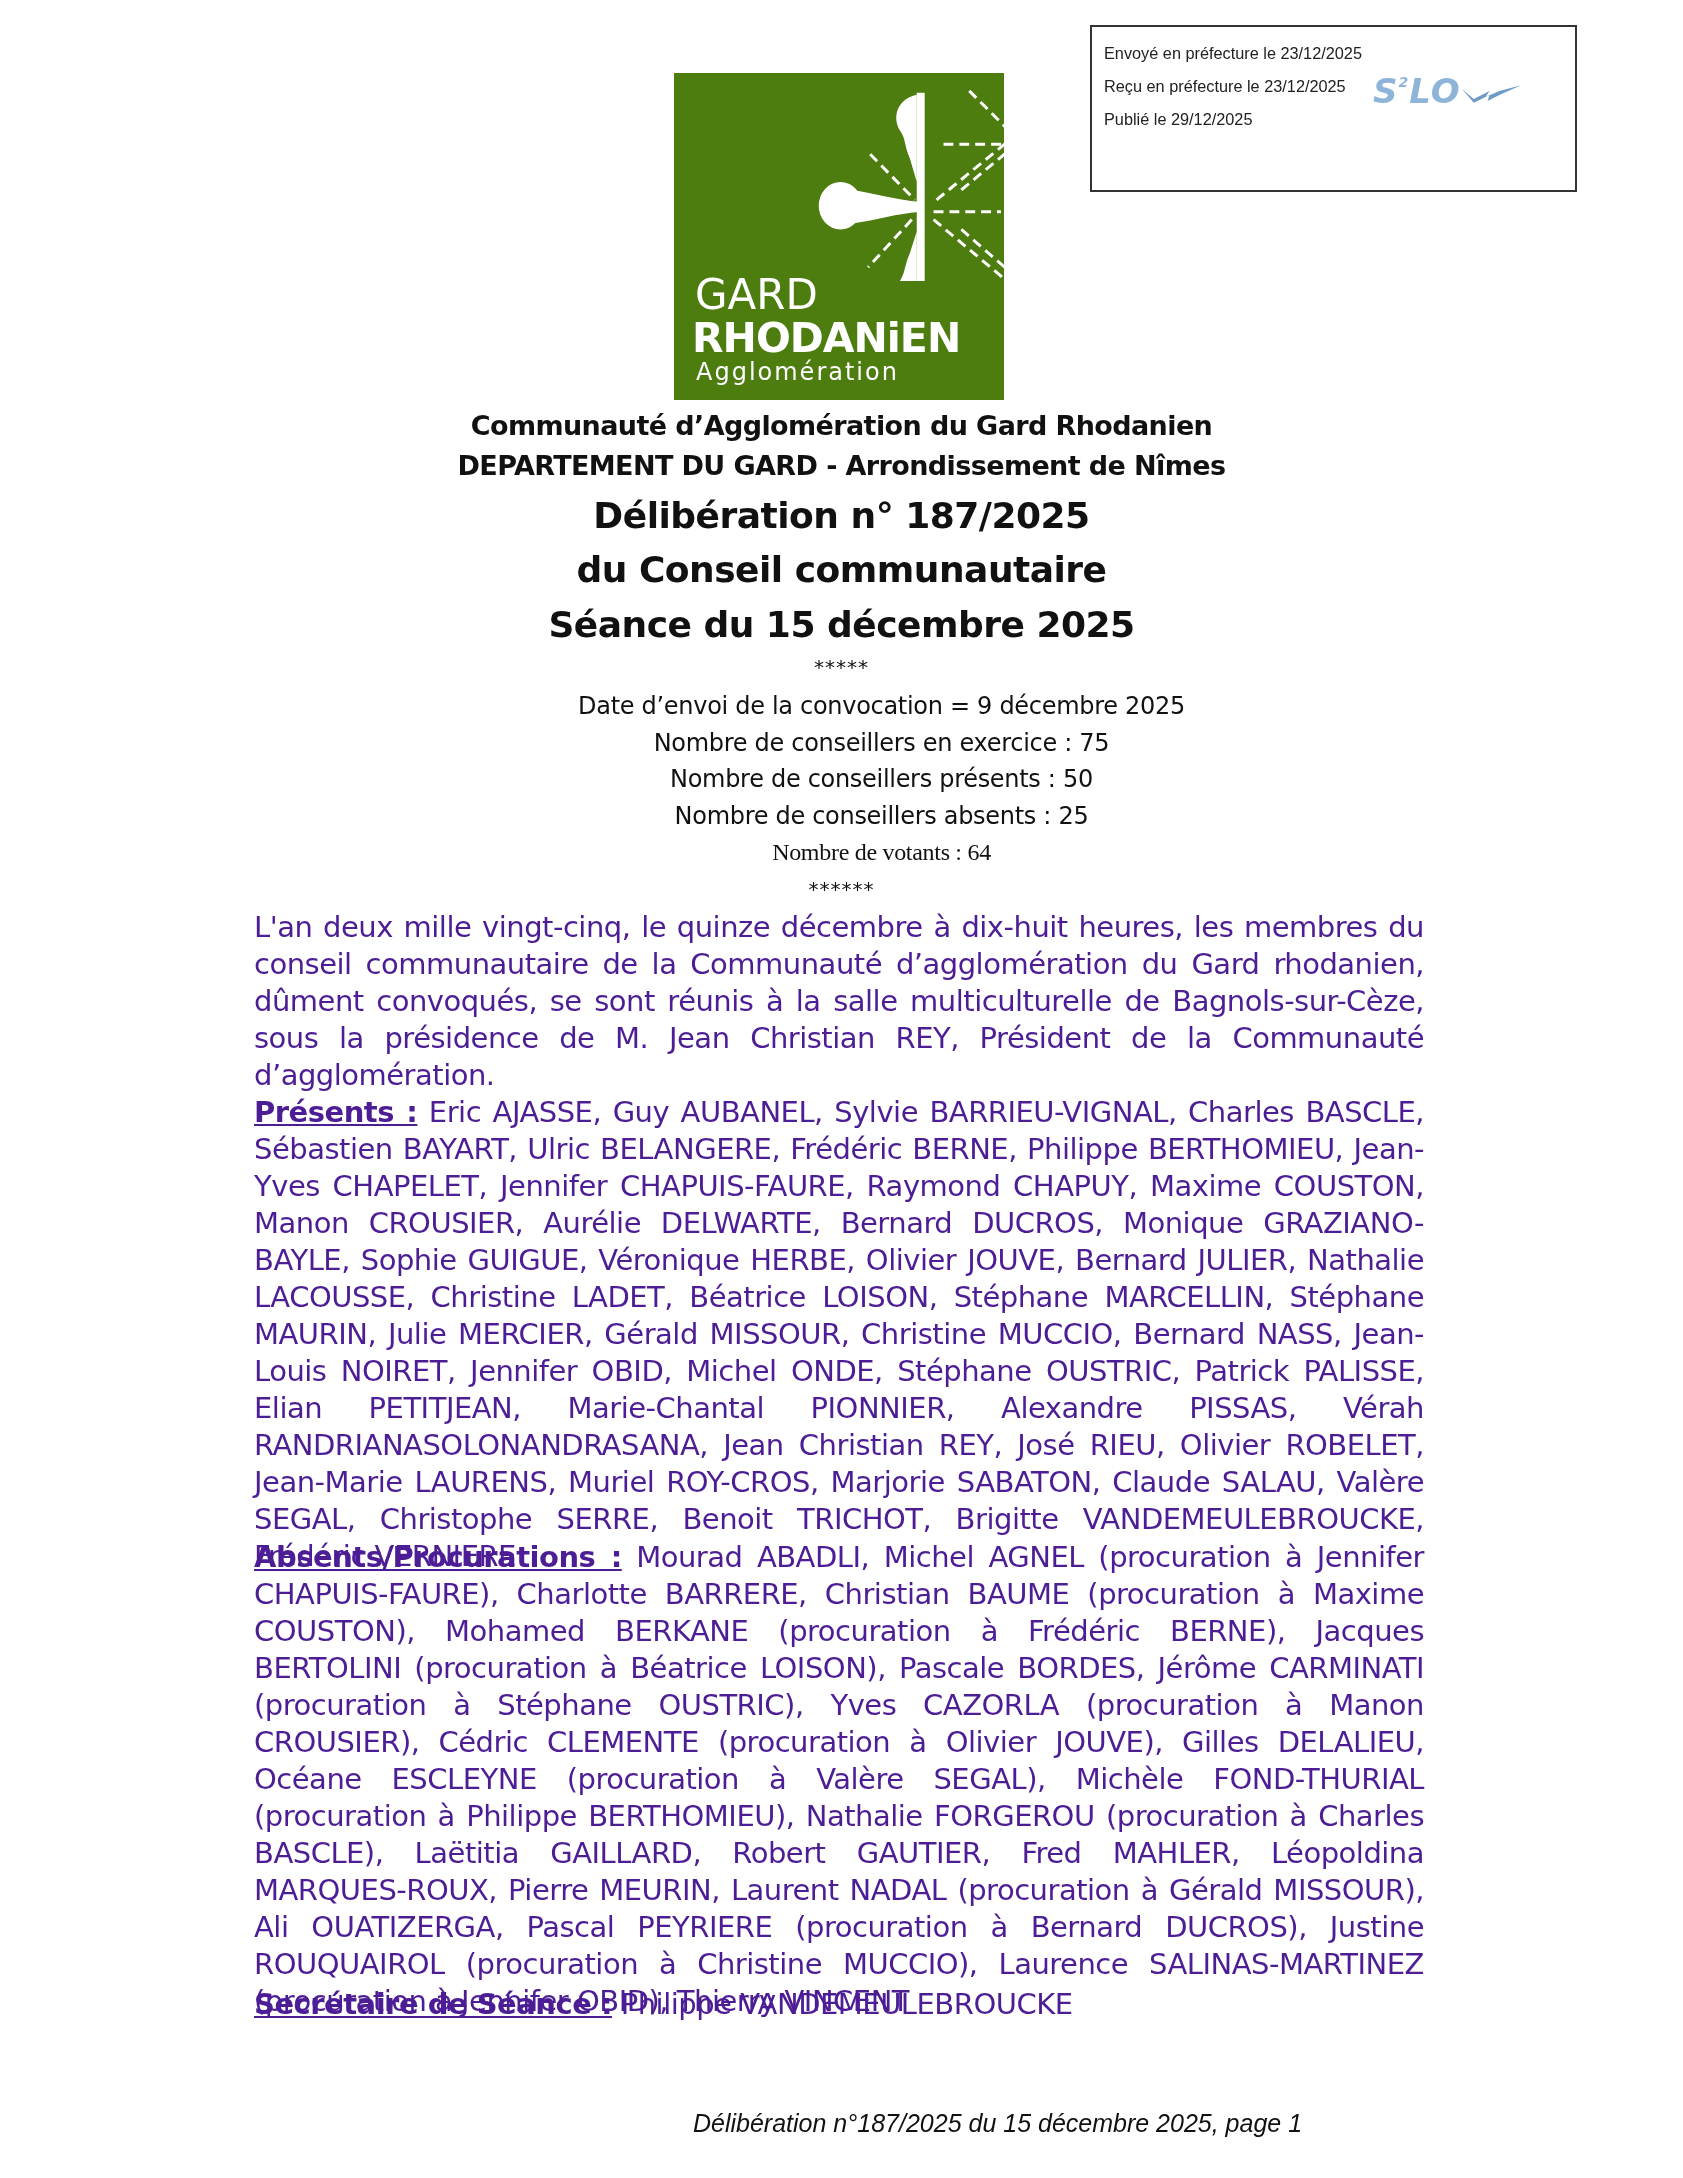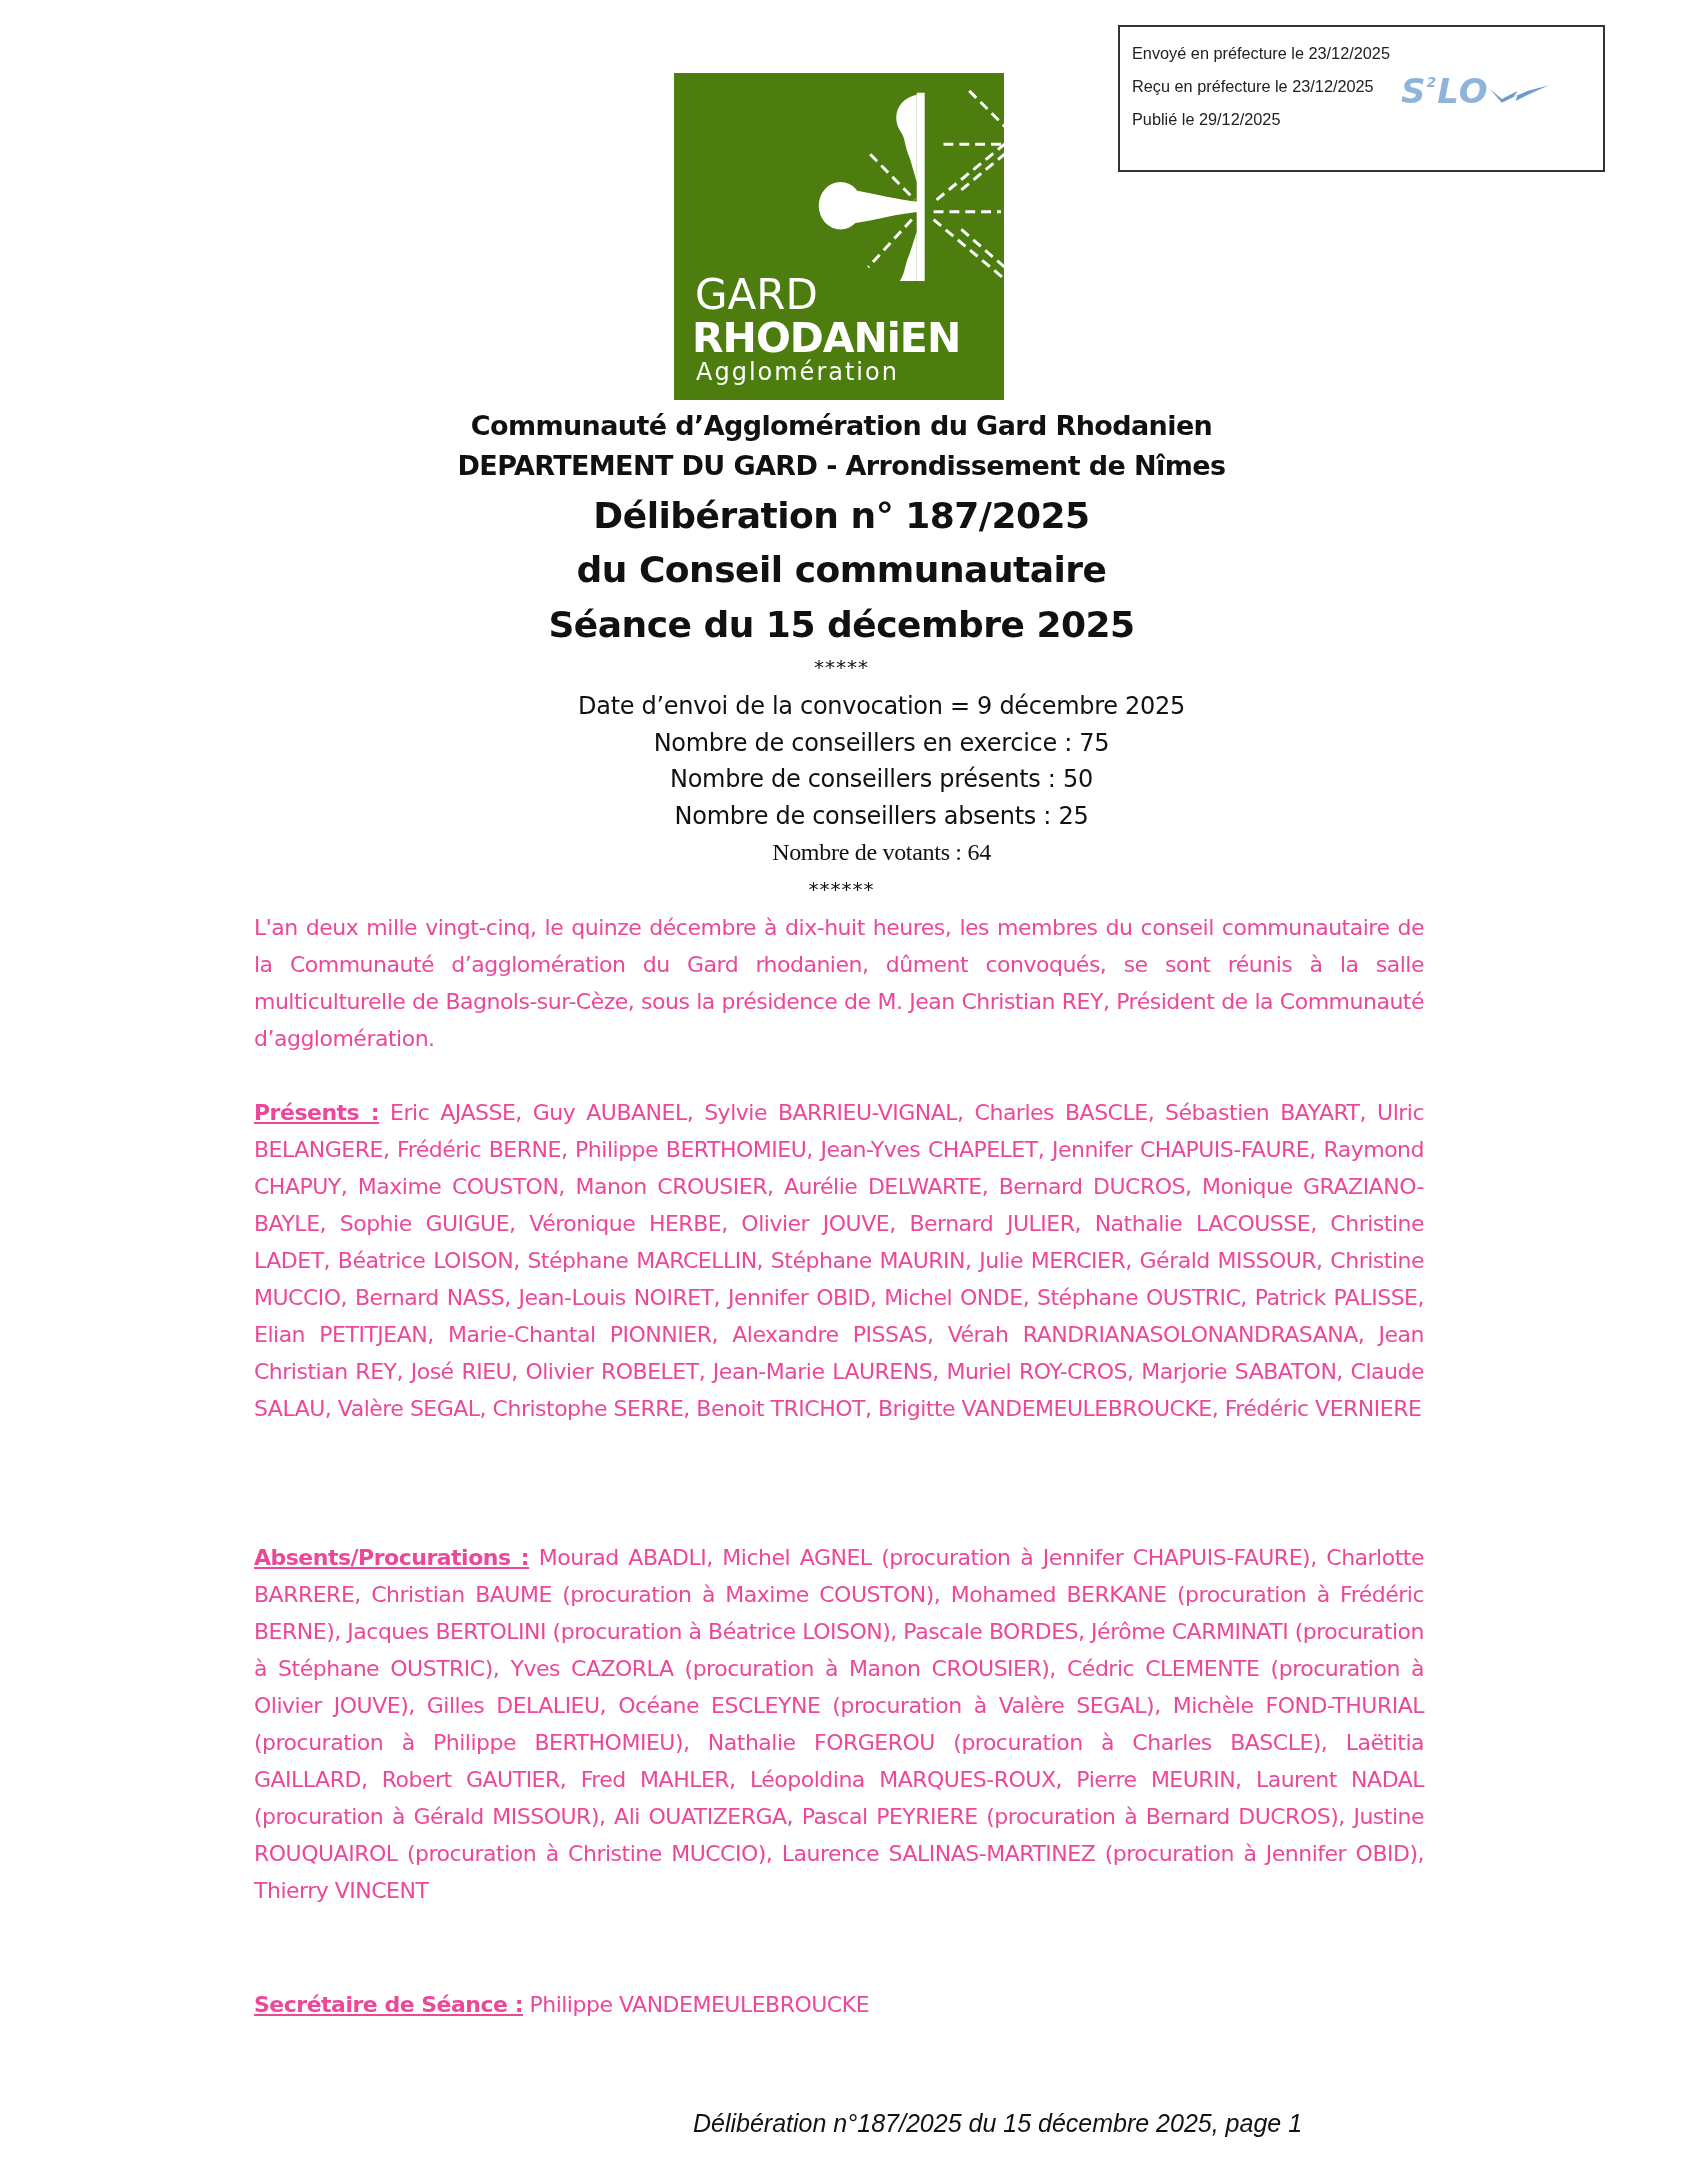--- a/index.html
+++ b/index.html
@@ -1,32 +1,32 @@
 <!DOCTYPE html>
 <html><head>
 <meta charset="utf-8">
 <style>
   html, body { margin:0; padding:0; background:#ffffff; }
   body { width:1683px; height:2178px; position:relative; overflow:hidden; font-family:"Liberation Sans", sans-serif; color:#111; }
-  .stamp { position:absolute; left:1118px; top:25px; width:487px; height:147px; border:2px solid #333; box-sizing:border-box; padding:10px 0 0 12px; font-family:"Liberation Sans", sans-serif; font-size:16.3px; color:#222; }
+  .stamp { position:absolute; left:1090px; top:25px; width:487px; height:167px; border:2px solid #333; box-sizing:border-box; padding:10px 0 0 12px; font-family:"Liberation Sans", sans-serif; font-size:16.3px; color:#222; }
   .stamp div { height:33px; line-height:33px; white-space:nowrap; }
   .s2lo { position:absolute; left:281px; top:44px; font-family:"DejaVu Sans", sans-serif; font-style:italic; font-weight:bold; font-size:34px; color:#8fb4d9; letter-spacing:1px; }
   .s2lo sup { font-size:14px; position:relative; top:-4px; }
   .s2lo svg { position:absolute; left:87px; top:12px; }
   .logo { position:absolute; left:674px; top:73px; width:330px; height:327px; background:#4d7c0f; }
   .logo .gard { position:absolute; left:21px; top:201px; color:#fff; font-family:"DejaVu Sans", sans-serif; font-size:42px; line-height:42px; letter-spacing:0px; }
   .logo .rhod { position:absolute; left:18px; top:244px; color:#fff; font-family:"DejaVu Sans", sans-serif; font-weight:bold; font-size:41px; line-height:42px; letter-spacing:-1px; }
   .logo .agglo { position:absolute; left:22px; top:285px; color:#fff; font-family:"DejaVu Sans", sans-serif; font-size:24px; line-height:28px; letter-spacing:2px; }
   .logo svg { position:absolute; left:0; top:0; }
   .center { position:absolute; left:0; width:1683px; text-align:center; }
   .h-sub { font-weight:bold; font-size:27px; font-family:"DejaVu Sans", sans-serif; letter-spacing:-0.6px; }
   .h-title { font-weight:bold; font-size:36px; font-family:"DejaVu Sans", sans-serif; letter-spacing:-0.5px; }
   .stars { font-size:20px; font-family:"DejaVu Sans", sans-serif; letter-spacing:1px; }
   .stat { font-size:24px; font-family:"DejaVu Sans", sans-serif; letter-spacing:-0.3px;margin-left:40px; }
-  .para { position:absolute; left:254px; width:1170px; font-size:22px; line-height:37px; text-align:justify; font-family:"DejaVu Sans", sans-serif; letter-spacing:-0.5px; color:#ec4899; }
+  .para { position:absolute; left:254px; width:1170px; font-size:29px; line-height:37px; text-align:justify; font-family:"DejaVu Sans", sans-serif; letter-spacing:-0.5px; color:#4c1d95; }
   .para .lbl { font-weight:bold; text-decoration:underline; }
   .footer { position:absolute; left:693px; width:732px; top:2109px; font-style:italic; font-size:25px; font-family:"Liberation Sans", sans-serif; color:#111; }
 </style>
 </head>
 <body>
 
 <div class="stamp">
   <div>Envoyé en préfecture le 23/12/2025</div>
   <div>Reçu en préfecture le 23/12/2025</div>
   <div>Publié le 29/12/2025</div>

